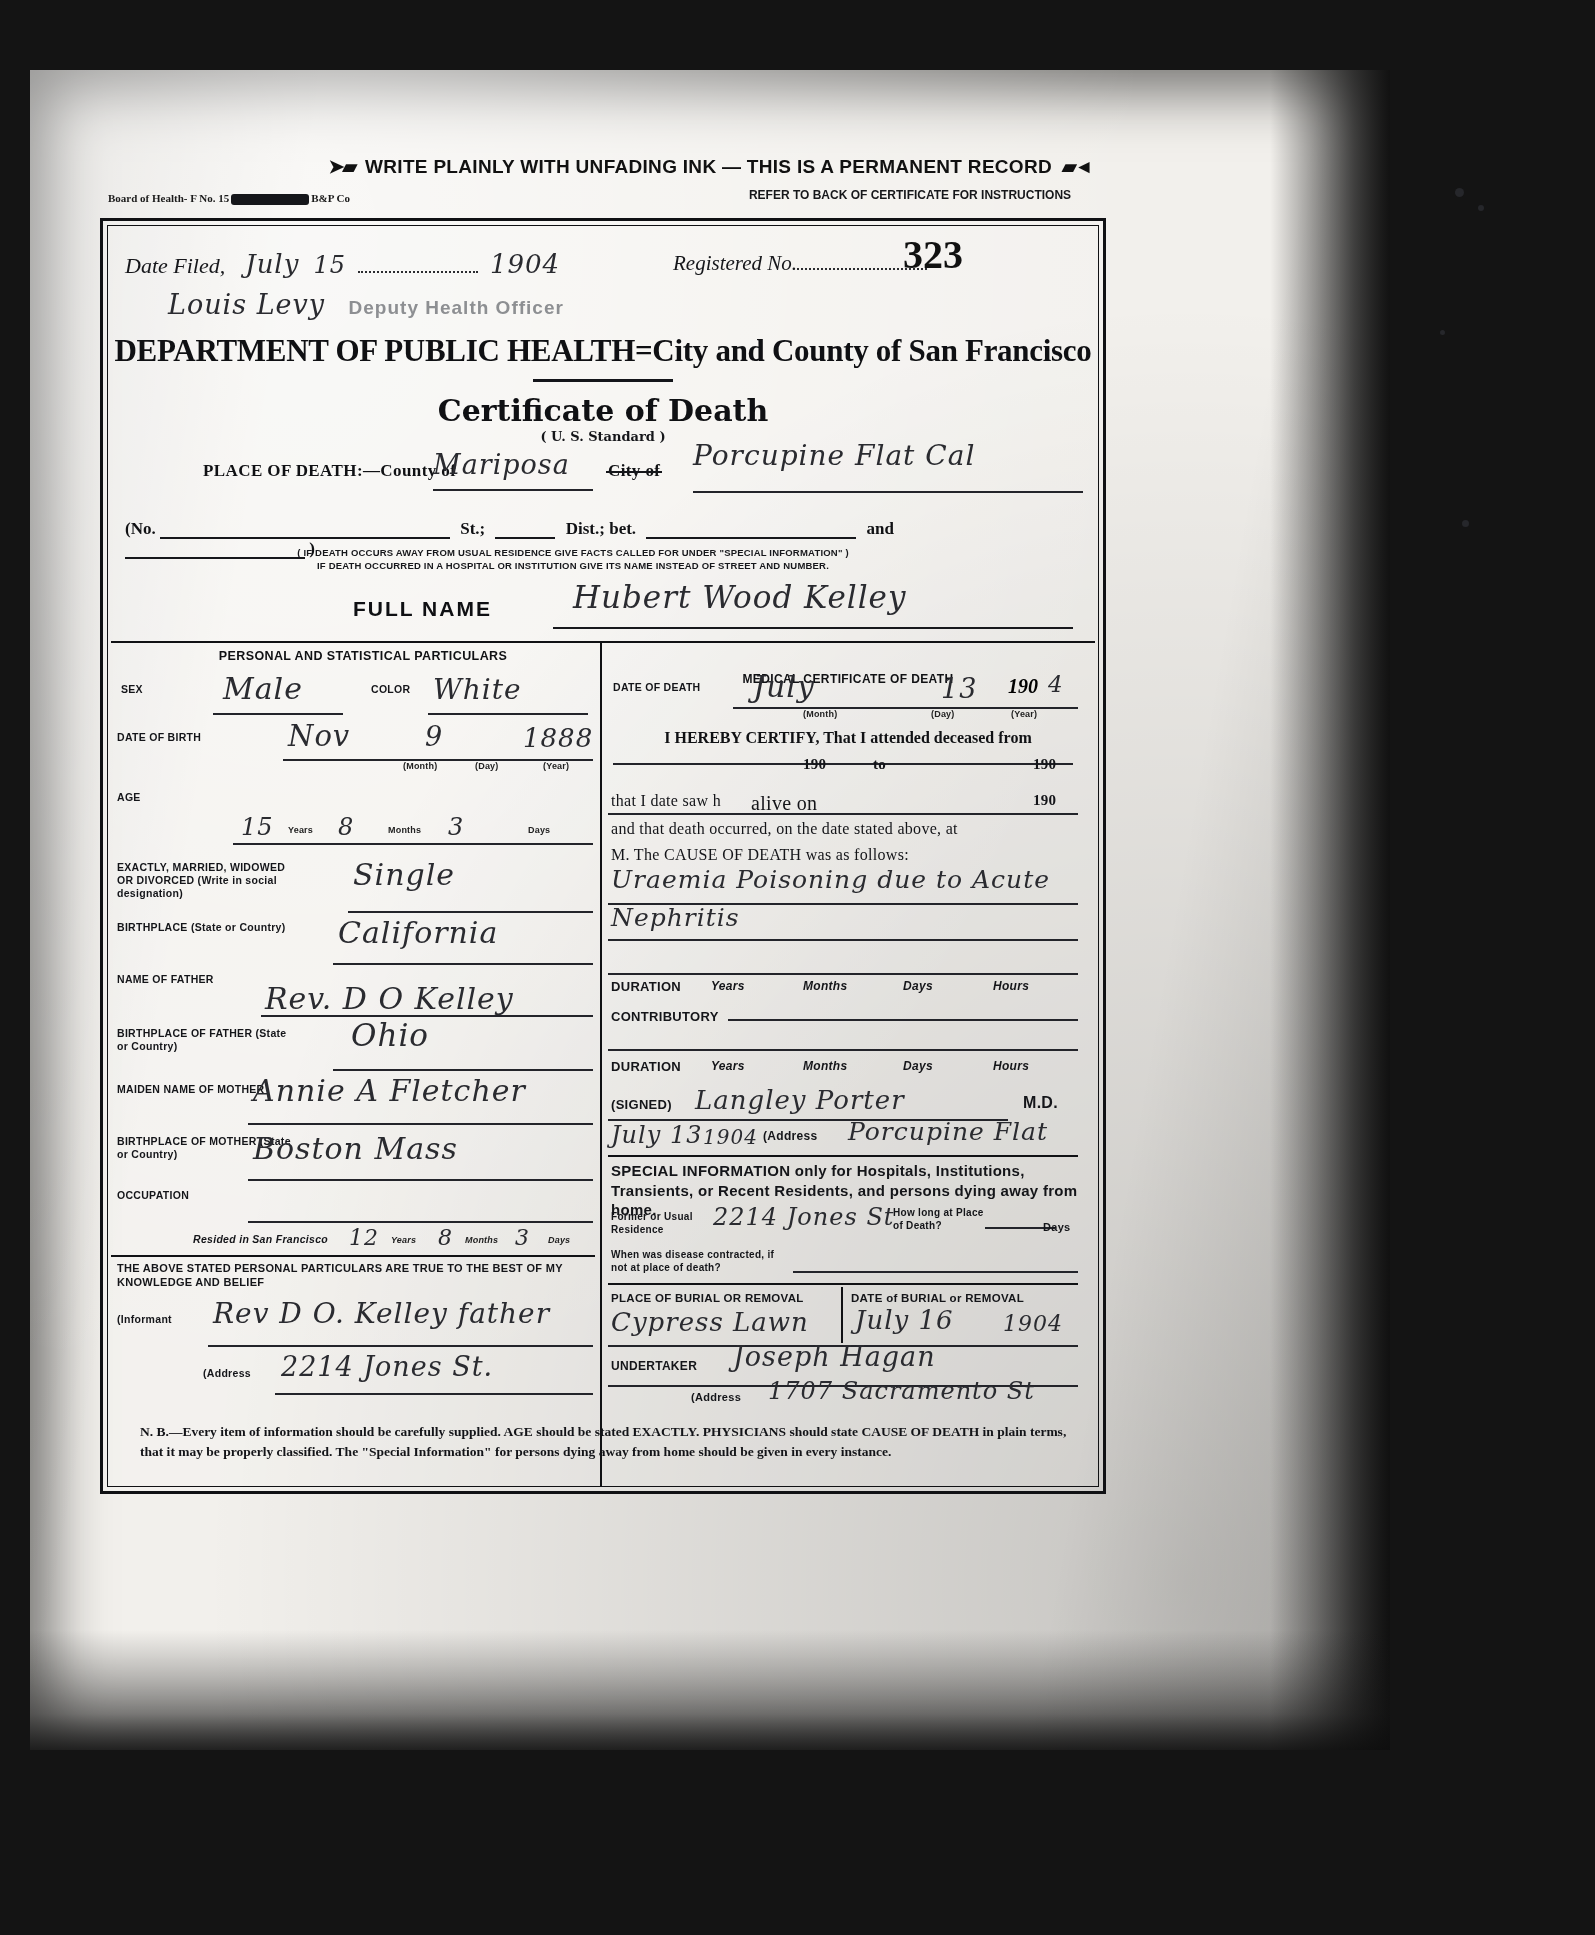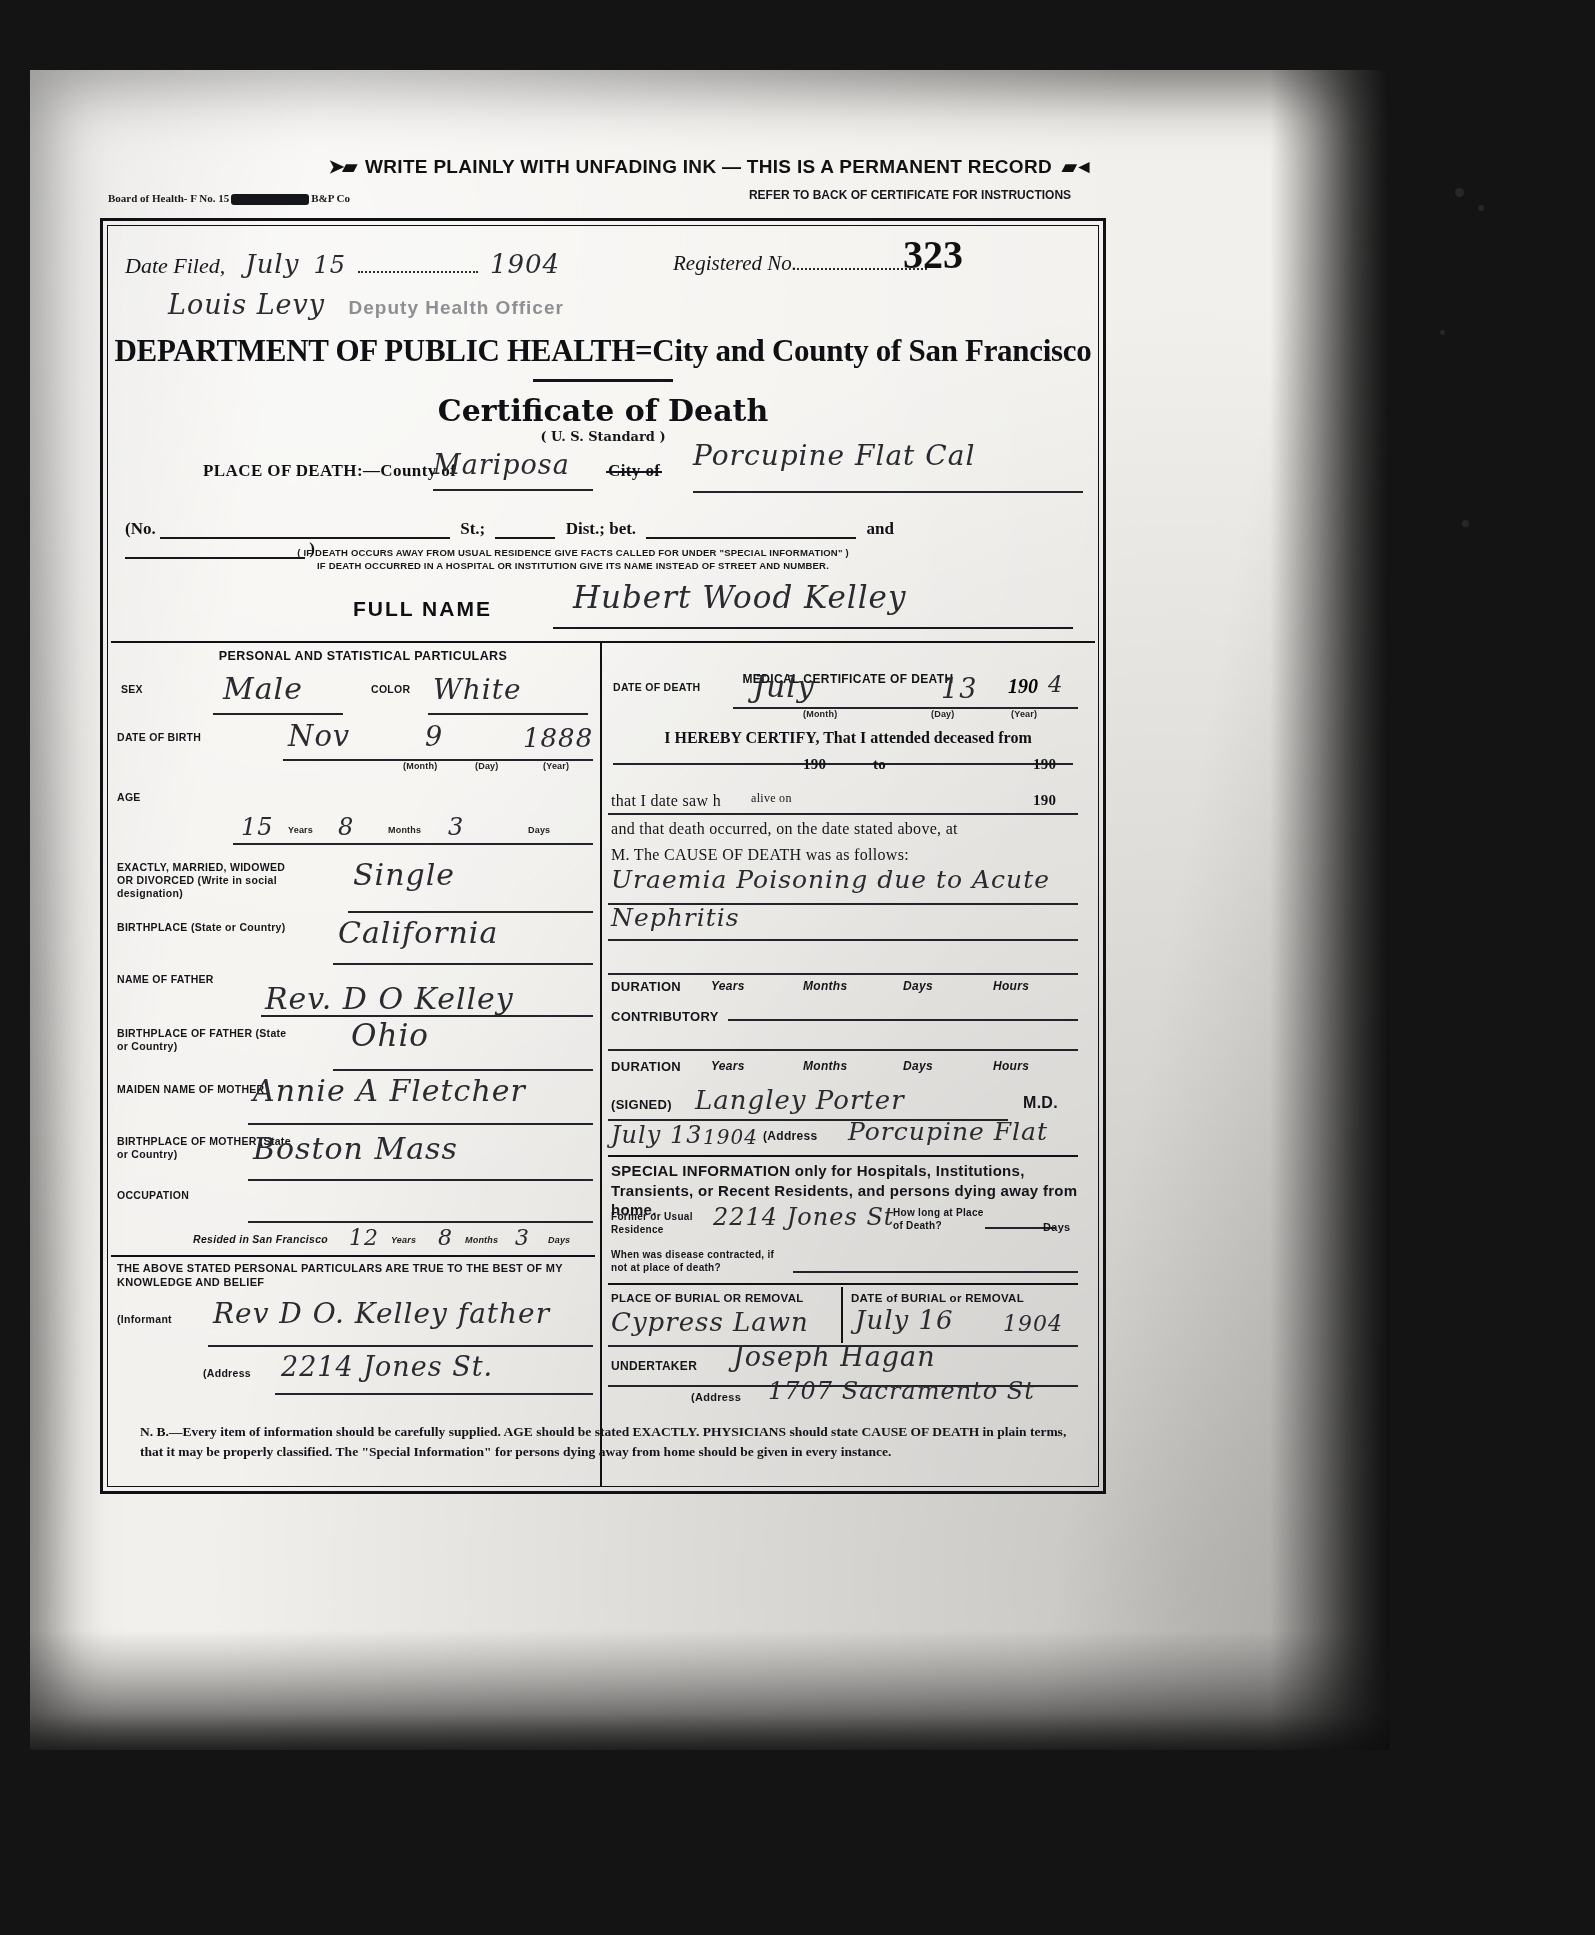--- a/index.html
+++ b/index.html
@@ -276,21 +276,21 @@
       <div class="fsub" style="left:828px;top:488px;">(Day)</div>
       <div class="fsub" style="left:908px;top:488px;">(Year)</div>
 
       <div style="position:absolute;left:505px;top:508px;width:480px;text-align:center;font-family:'Liberation Serif',serif;font-weight:bold;font-size:16px;color:#101114;">I HEREBY CERTIFY, That I attended deceased from</div>
       <div class="uline" style="left:510px;top:542px;width:460px;"></div>
       <div class="flab" style="left:700px;top:534px;font-family:'Liberation Serif',serif;font-size:15px;">190</div>
       <div class="flab" style="left:770px;top:534px;font-family:'Liberation Serif',serif;font-size:15px;">to</div>
       <div class="flab" style="left:930px;top:534px;font-family:'Liberation Serif',serif;font-size:15px;">190</div>
 
       <div class="flab" style="left:508px;top:570px;font-family:'Liberation Serif',serif;font-size:16px;font-weight:normal;">that I date saw h</div>
-      <div class="flab" style="left:648px;top:570px;font-family:'Liberation Serif',serif;font-size:12px;font-weight:normal;">alive on</div>
+      <div class="flab" style="left:648px;top:570px;font-family:'Liberation Serif',serif;font-size:20px;font-weight:normal;">alive on</div>
       <div class="flab" style="left:930px;top:570px;font-family:'Liberation Serif',serif;font-size:15px;">190</div>
       <div class="uline" style="left:505px;top:592px;width:470px;"></div>
 
       <div class="flab" style="left:508px;top:598px;font-family:'Liberation Serif',serif;font-size:16px;font-weight:normal;">and that death occurred, on the date stated above, at</div>
       <div class="flab" style="left:508px;top:624px;font-family:'Liberation Serif',serif;font-size:16px;font-weight:normal;">M.  The CAUSE OF DEATH was as follows:</div>
 
       <div class="hand fval" style="left:508px;top:644px;font-size:25px;">Uraemia Poisoning due to Acute</div>
       <div class="uline" style="left:505px;top:682px;width:470px;"></div>
       <div class="hand fval" style="left:508px;top:682px;font-size:25px;">Nephritis</div>
       <div class="uline" style="left:505px;top:718px;width:470px;"></div>

